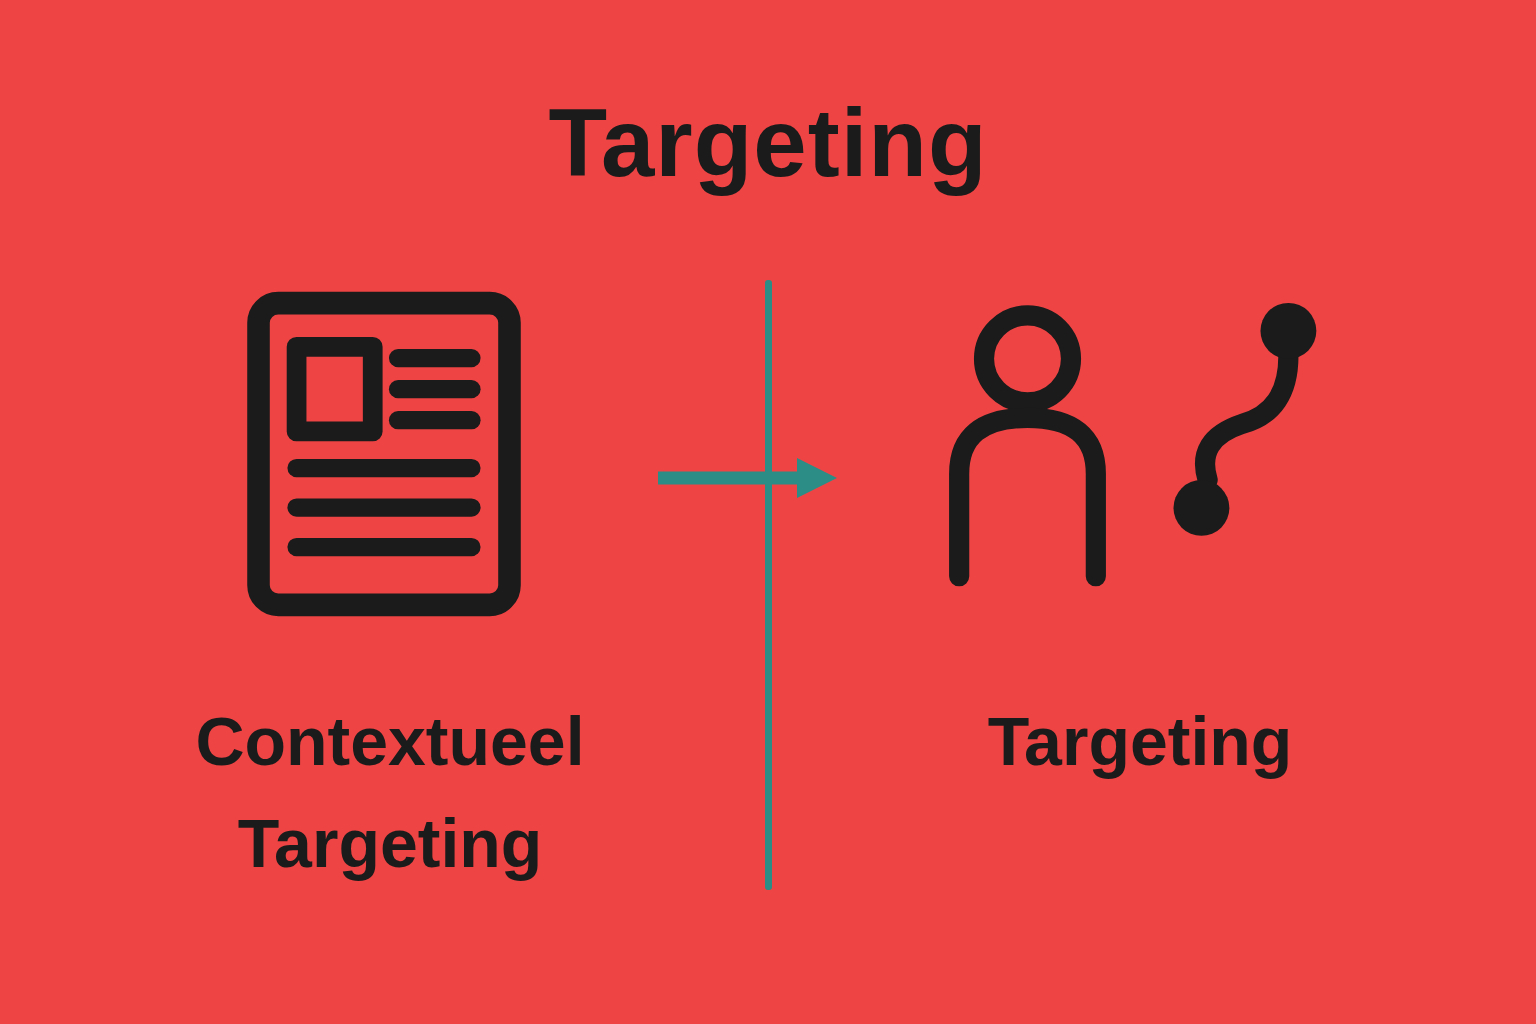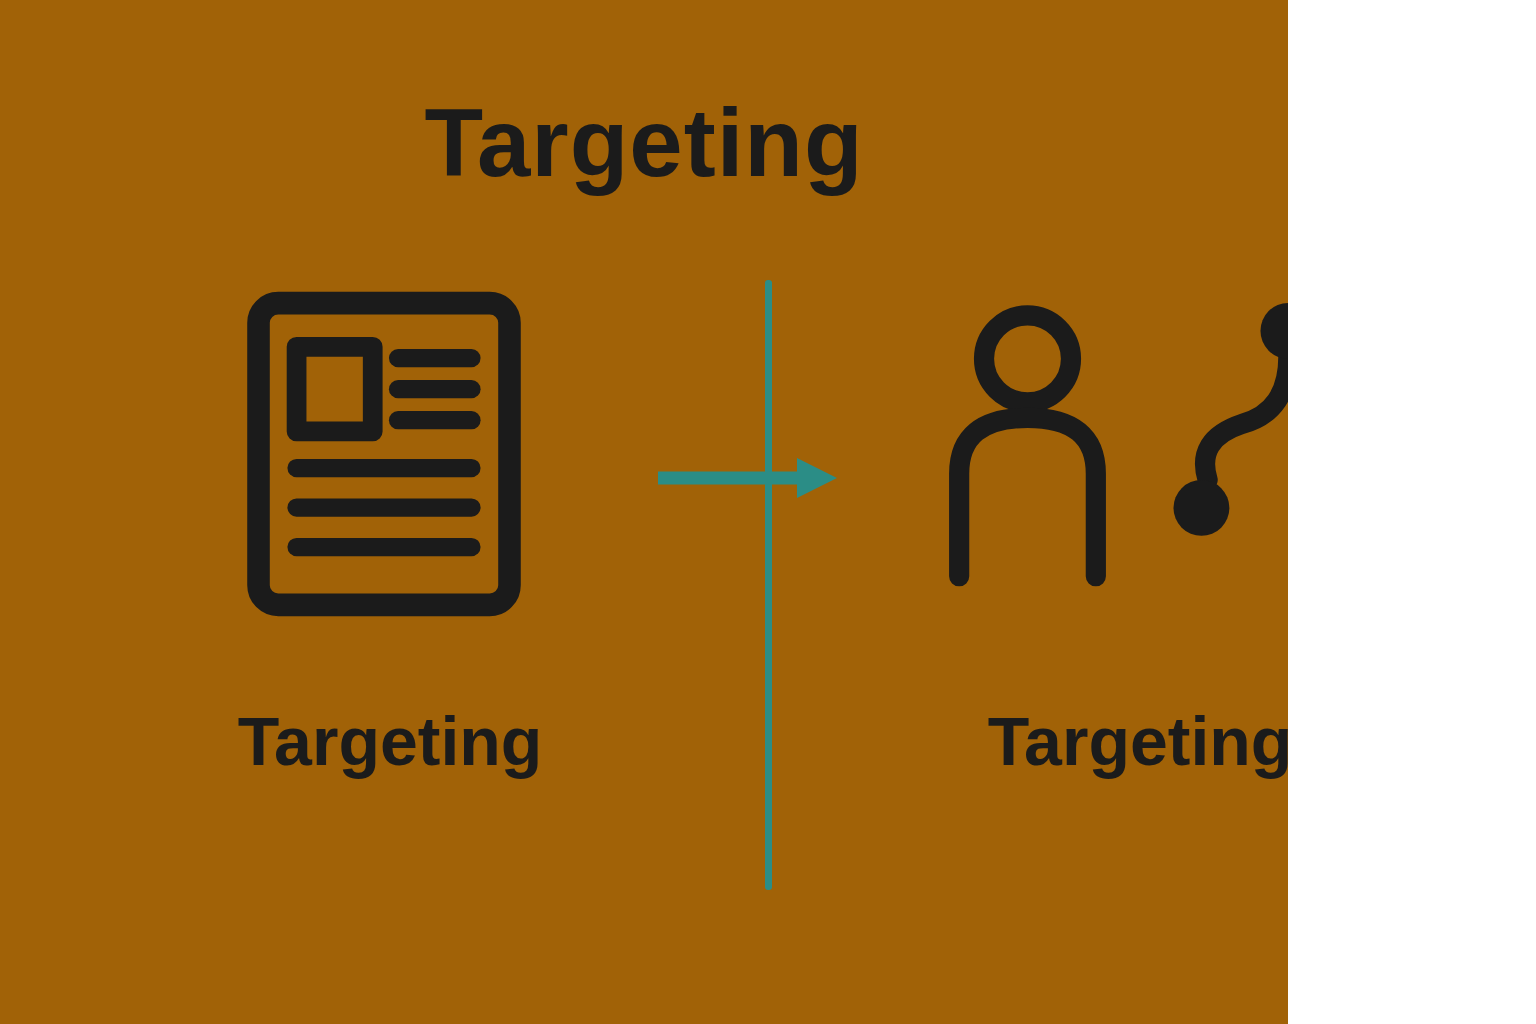--- a/index.html
+++ b/index.html
@@ -3,23 +3,23 @@
 <meta charset="utf-8">
 <style>
   html, body {
     margin: 0;
     padding: 0;
     background: #ffffff;
     font-family: "Liberation Sans", sans-serif;
   }
   .canvas {
     position: relative;
-    width: 1288px;
+    width: 1536px;
     height: 1024px;
-    background: #a16207;
+    background: #ef4444;
     overflow: hidden;
     color: #1b1b1b;
   }
   .title {
     position: absolute;
     top: 88px;
     left: 0;
     width: 100%;
     text-align: center;
     font-size: 96px;
@@ -115,20 +115,21 @@
         <circle cx="33" cy="20" r="14" stroke-width="6.5"></circle>
         <path d="M 11 90 L 11 57 Q 11 39 33 39 Q 55 39 55 57 L 55 90" stroke-width="6.5"></path>
         <path d="M 117 19 Q 117 37 102 41 Q 87 46 91 59" stroke-width="6.5"></path>
       </g>
       <circle cx="117" cy="11" r="9" fill="#1b1b1b"></circle>
       <circle cx="89" cy="68" r="9" fill="#1b1b1b"></circle>
     </svg>
   </div>
 
   <div class="label label-left">
+    <span>Contextueel</span>
     <span>Targeting</span>
   </div>
 
   <div class="label label-right">
     <span>Targeting</span>
   </div>
 
 </div>
 
 </body></html>

